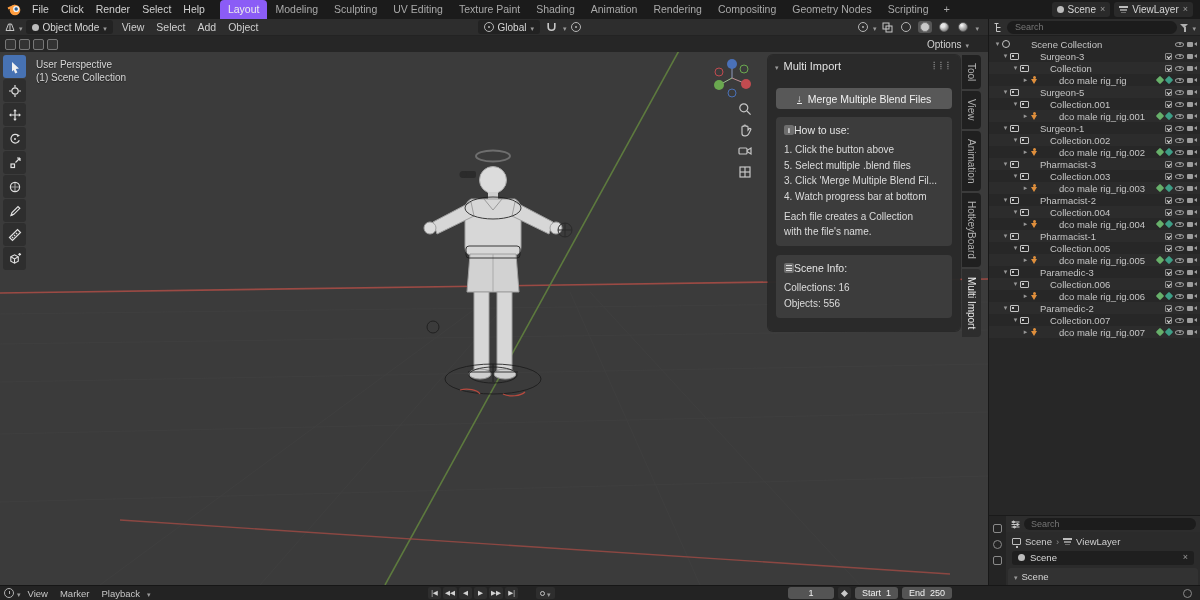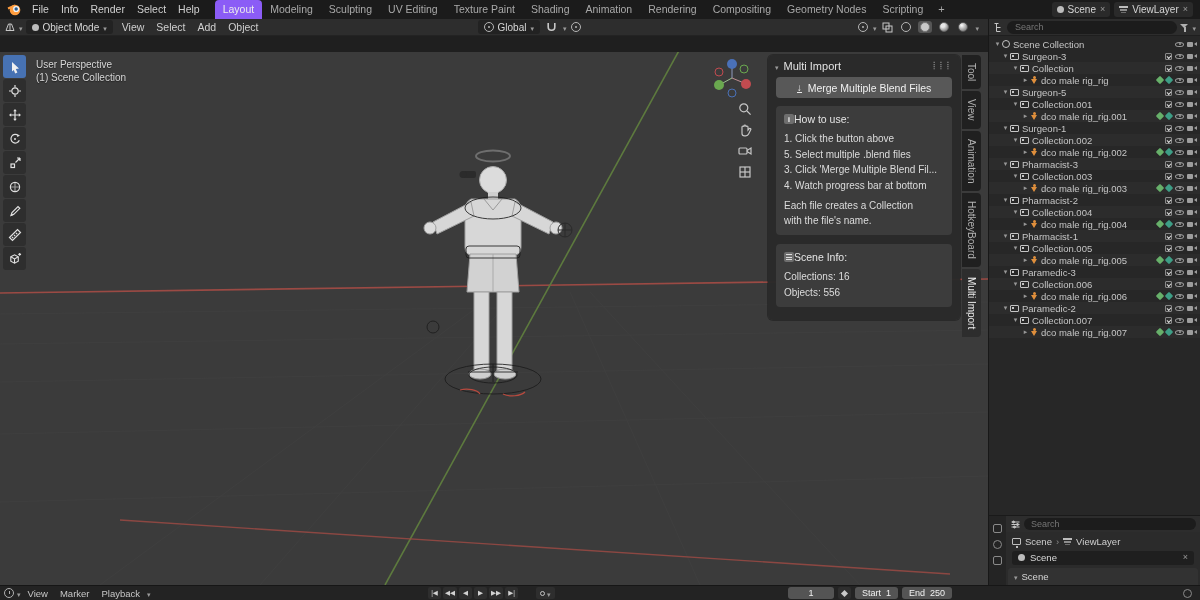--- a/index.html
+++ b/index.html
@@ -66,21 +66,21 @@
 .nav-gizmo{position:absolute;left:710px;top:4px}
 .vp-icons{position:absolute;left:738px;top:50px;display:flex;flex-direction:column;gap:7px;align-items:center}
 .vp-icons svg{stroke:#c6c6c6;fill:none;stroke-width:1.2}
 
 
 .mi-panel{position:absolute;left:768px;top:3px;width:192px;background:rgba(42,42,42,.96);
   border-radius:5px;padding-bottom:4px;box-shadow:0 0 0 1px rgba(0,0,0,.3);z-index:3}
 .mi-header{display:flex;align-items:center;gap:5px;height:21px;padding:0 7px;font-size:11px;color:#e2e2e2}
 .mi-grip{margin-left:auto;color:#8a8a8a;font-size:8px;letter-spacing:1px}
 .mi-grip::after{content:"\2847\2847\2847"}
-.mi-btn{margin:1px 8px 8px;background:#585858;border-radius:4px;height:21px;display:flex;
+.mi-btn{margin:12px 8px 8px;background:#585858;border-radius:4px;height:21px;display:flex;
   align-items:center;justify-content:center;gap:6px;font-size:10.5px;color:#f0f0f0}
 .dl-ico{border-bottom:1.5px solid #e9e9e9;line-height:9px;font-size:10px;color:#e9e9e9}
 .dl-ico::after{content:"\2193"}
 .mi-box{margin:0 8px 9px;background:#3c3c3c;border-radius:4px;padding:7px 8px;font-size:10px;color:#dcdcdc}
 .bx-title{display:flex;align-items:center;margin-bottom:6px;font-size:10.5px;color:#e5e5e5}
 .bx-ico{width:10px;height:10px;border-radius:2px;background:#6e6e6e;color:#fff;display:inline-flex;
   align-items:center;justify-content:center;font-size:7px;font-weight:bold}
 .bx-ico.info::after{content:"i"}
 .bx-ico.list{background:
   linear-gradient(#ddd,#ddd) 2px 2px/6px 1px no-repeat,
@@ -104,21 +104,21 @@
 .funnel{width:9px;height:9px;position:relative}
 .funnel::before{content:"";position:absolute;left:0;top:1px;border-left:4.5px solid transparent;
   border-right:4.5px solid transparent;border-top:4px solid #b0b0b0}
 .funnel::after{content:"";position:absolute;left:3.5px;top:4px;width:2px;height:5px;background:#b0b0b0}
 .ol-rows{padding-top:2px}
 .ol-row{display:flex;align-items:center;height:12px;padding:0 3px 0 4px;font-size:9.5px;color:#c6c6c6;white-space:nowrap}
 .ol-list .ol-row:nth-child(even){background:#2c2c2c}
 .tw{width:9px;text-align:center;color:#989898;font-size:7px;line-height:12px;flex:none}
 .tw.open::after{content:"\25be"}
 .tw.closed::after{content:"\25b8"}
-.nm{flex:1;overflow:hidden;text-overflow:ellipsis;margin-left:3px}
+.nm{flex:1;overflow:hidden;text-overflow:ellipsis;margin-left:21px}
 .ind1{padding-left:12px}.ind2{padding-left:22px}.ind3{padding-left:32px}
 .rt-icons{display:flex;gap:3px;align-items:center;margin-left:3px;flex:none}
 .ico-coll{width:9px;height:7px;border:1px solid #c4c4c4;border-radius:1px;position:relative;flex:none}
 .ico-coll::after{content:"";position:absolute;left:1px;top:1px;width:2px;height:2px;background:#c4c4c4}
 .ico-scene{width:8px;height:8px;border-radius:50%;border:1px solid #c4c4c4;flex:none}
 .ico-arm{width:8px;height:9px;position:relative;flex:none}
 .ico-arm::before{content:"";position:absolute;left:2.5px;top:0;width:3px;height:3px;border-radius:50%;background:#e08f3c}
 .ico-arm::after{content:"";position:absolute;left:1px;top:3.5px;border-left:3px solid transparent;
   border-right:3px solid transparent;border-top:5px solid #e08f3c}
 .ico-eye{width:9px;height:7px;position:relative}
@@ -185,21 +185,21 @@
       <svg width="15" height="15" viewBox="0 0 15 15">
         <path d="M1,6.5 L8,3.5" stroke="#ff9e40" stroke-width="2.2" fill="none"></path>
         <circle cx="8" cy="8" r="5.3" fill="#ff9e40"></circle>
         <circle cx="9.2" cy="7" r="3.1" fill="#eef3f8"></circle>
         <circle cx="9.2" cy="7" r="1.7" fill="#2d5d8d"></circle>
       </svg>
     </span>
     <nav class="menus">
 
     <span class="menu-item">File</span>
-        <span class="menu-item">Info</span>
+        <span class="menu-item">Click</span>
         <span class="menu-item">Render</span>
         <span class="menu-item">Select</span>
         <span class="menu-item">Help</span>
       </nav>
     <div class="ws">
 
     <span class="ws-tab active">Layout</span>
         <span class="ws-tab">Modeling</span>
         <span class="ws-tab">Sculpting</span>
         <span class="ws-tab">UV Editing</span>
@@ -278,20 +278,30 @@
       <span class="sph-wrap">
           <span class="sph mat"></span>
         </span>
       <span class="sph-wrap">
           <span class="sph rend"></span>
         </span>
       <span class="car"></span>
     </div>
   </div>
 
+  <div class="tool-settings">
+    <span class="ts-ico"></span>
+    <span class="ts-ico"></span>
+    <span class="ts-ico"></span>
+    <span class="ts-ico"></span>
+    <div class="ts-right">
+      <span>Options</span>
+      <span class="car"></span>
+    </div>
+  </div>
 
   <div class="viewport">
 
     <svg class="axes" width="988" height="533">
       <g stroke="#464646" stroke-width="1" opacity="0.35">
         <line x1="0" y1="262" x2="988" y2="250"></line>
         <line x1="0" y1="292" x2="988" y2="278"></line>
         <line x1="0" y1="330" x2="988" y2="312"></line>
         <line x1="0" y1="382" x2="988" y2="360"></line>
         <line x1="0" y1="450" x2="988" y2="424"></line>

